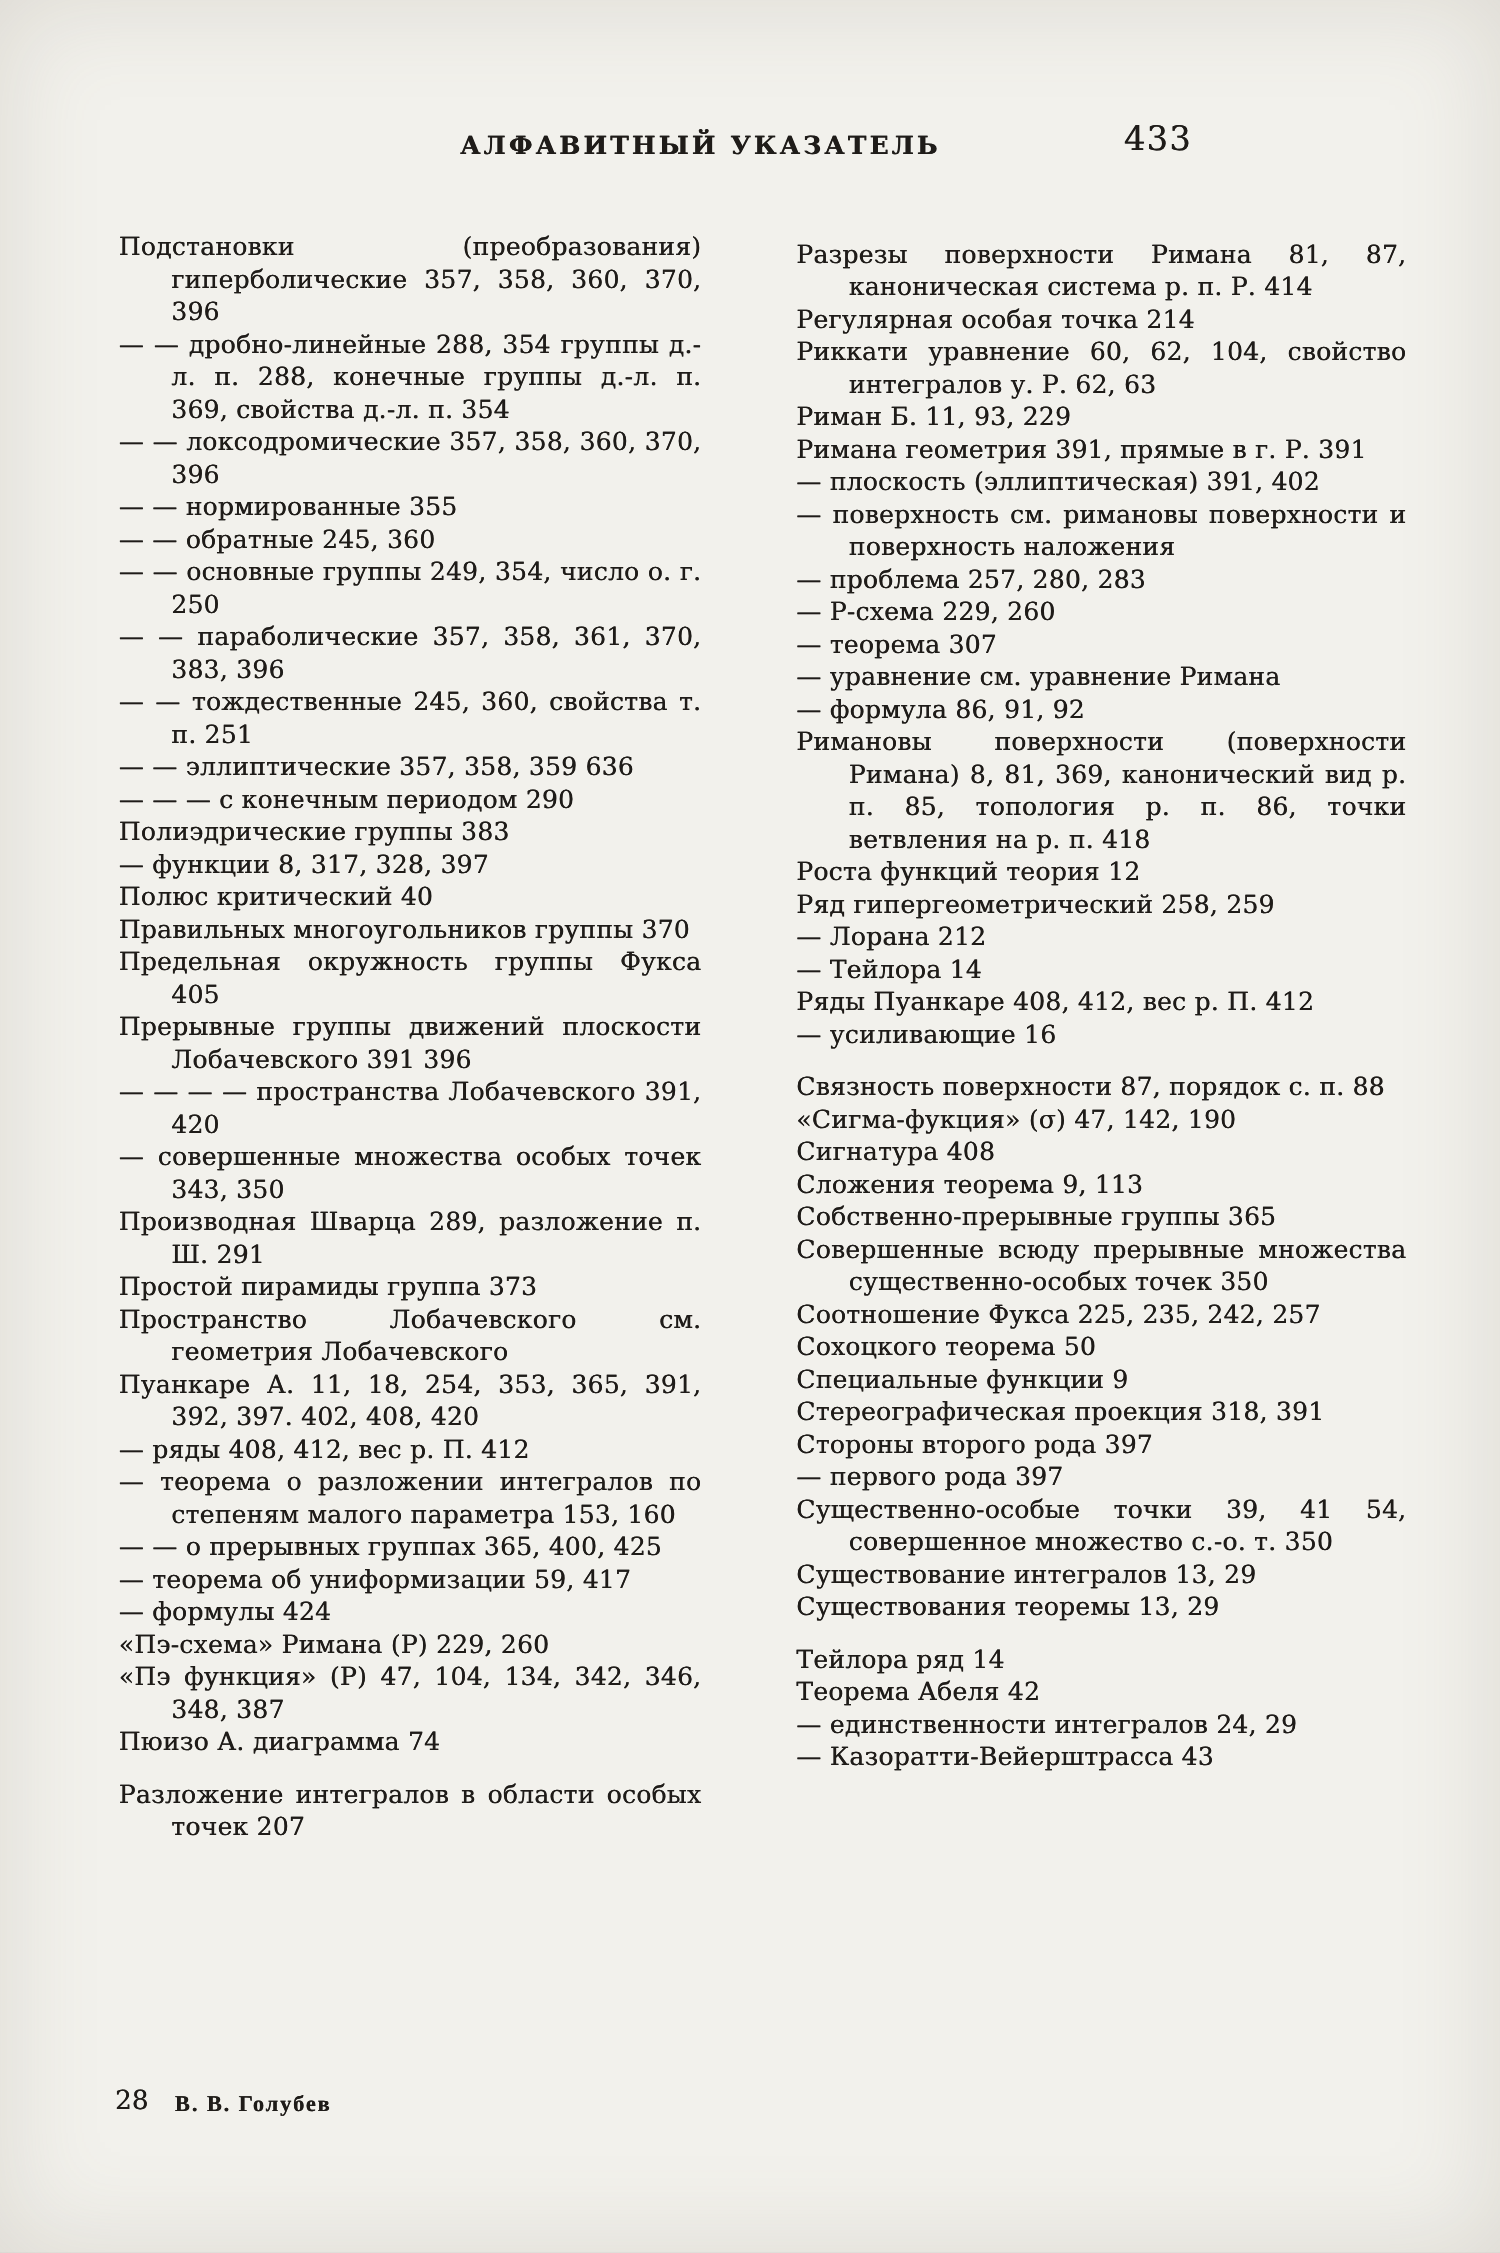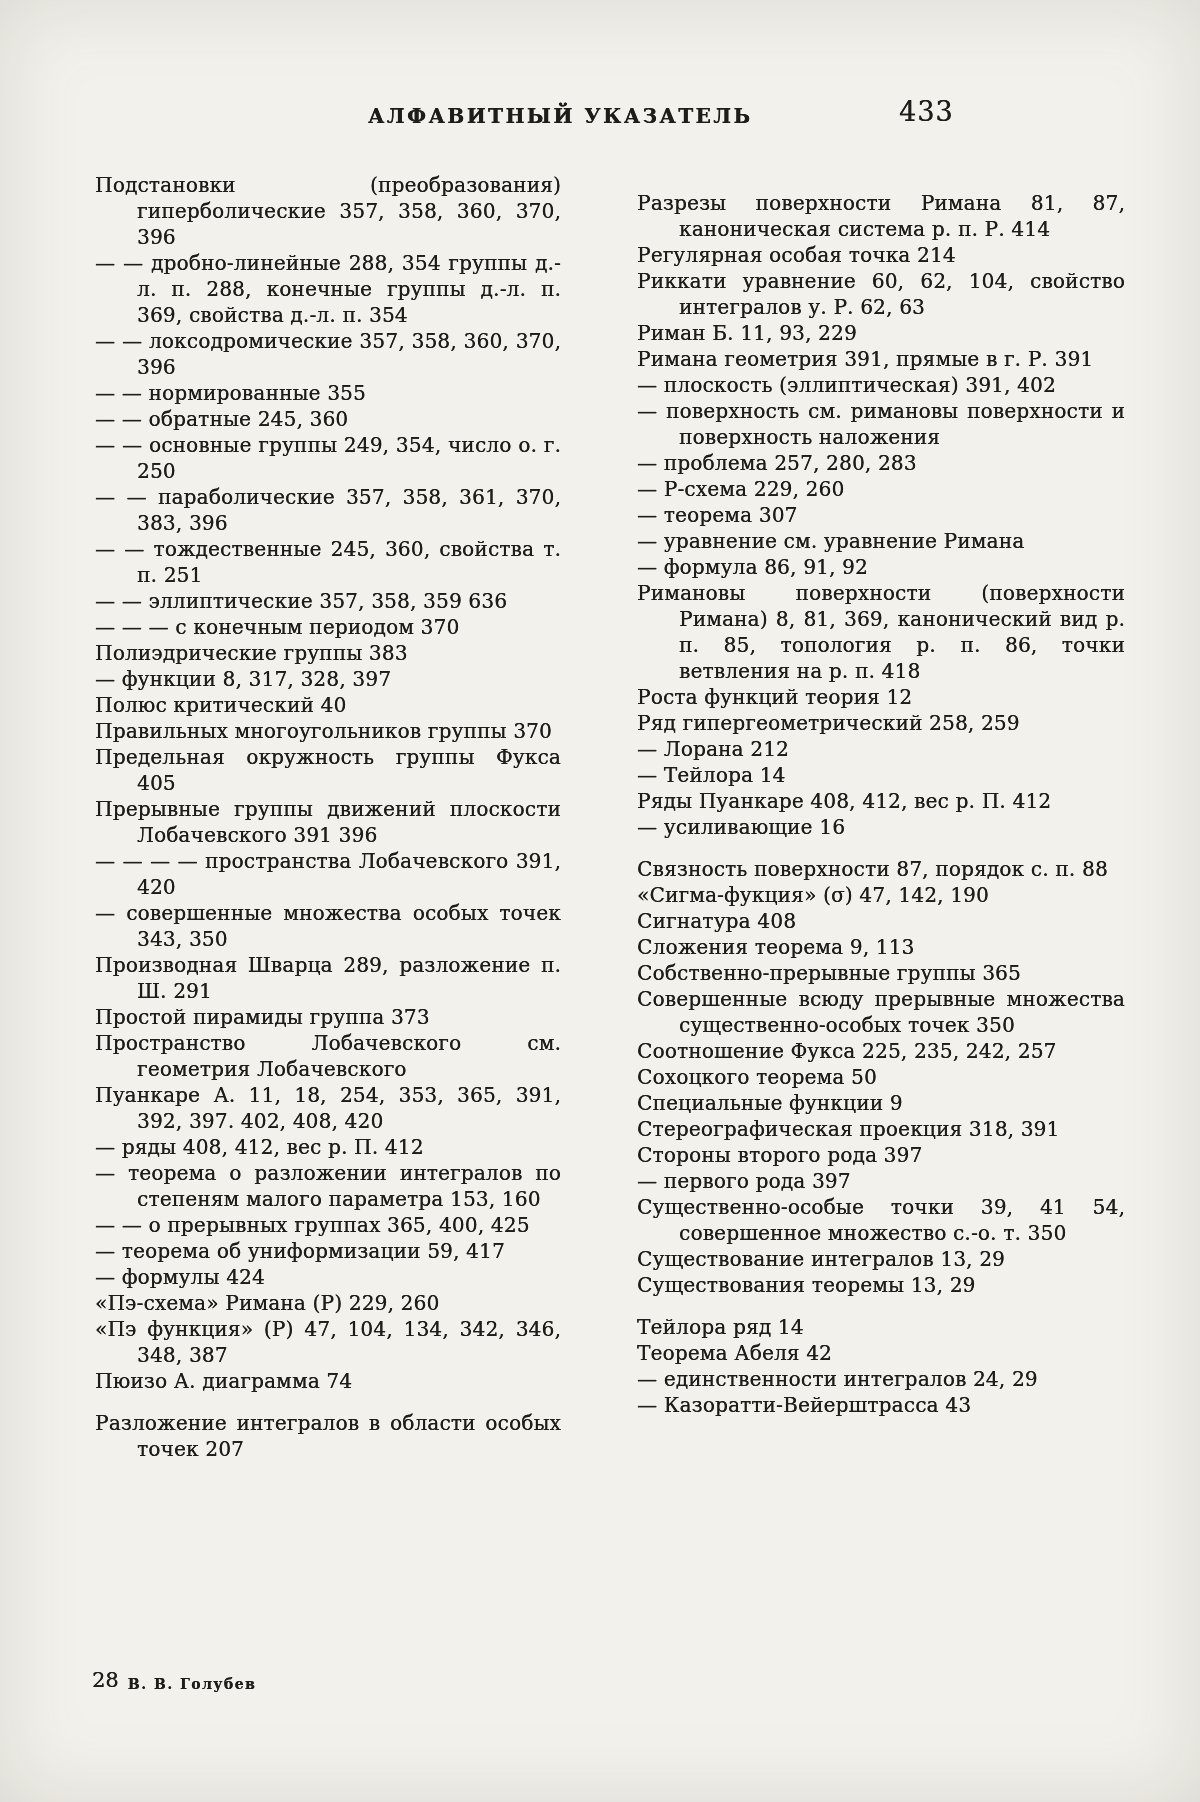--- a/index.html
+++ b/index.html
@@ -34,45 +34,46 @@
     letter-spacing:1px;
     text-shadow:0.3px 0 0 currentColor;
   }
   .col{
     position:absolute;
     font-size:20px;
     line-height:26px;
     letter-spacing:0.2px;
     text-shadow:0.25px 0 0 currentColor;
   }
-  .col-left{left:95px;top:172px;width:466px;}
+  .col-left{left:95px;top:184px;width:466px;}
   .col-right{left:601px;top:190px;width:488px;margin-left:36px;}
   .entry{
     margin:0;
     padding-left:42px;
     text-indent:-42px;
     text-align:justify;
   }
   .group + .group{margin-top:16px;}
   .footer{
     position:absolute;
     left:92px;top:1668px;
     white-space:nowrap;
   }
   .sig-number{
     font-size:21px;
     vertical-align:2px;
     text-shadow:0.25px 0 0 currentColor;
   }
   .author{
-    font-size:14px;
+    font-size:18px;
     font-weight:bold;
     letter-spacing:1.5px;
-    margin-left:4px;
+    margin-left:16px;
     text-shadow:0.2px 0 0 currentColor;
+    font-family:Liberation Serif, serif;
   }
 </style>
 </head>
 <body>
 
 <div class="page">
   <div class="running-head">
     <span class="head-title">АЛФАВИТНЫЙ УКАЗАТЕЛЬ</span>
     <span class="page-number">433</span>
   </div>
@@ -81,21 +82,21 @@
       <div class="group">
         <p class="entry">Подстановки (преобразования) гиперболические 357, 358, 360, 370, 396</p>
         <p class="entry">— — дробно-линейные 288, 354 группы д.-л. п. 288, конечные группы д.-л. п. 369, свойства д.-л. п. 354</p>
         <p class="entry">— — локсодромические 357, 358, 360, 370, 396</p>
         <p class="entry">— — нормированные 355</p>
         <p class="entry">— — обратные 245, 360</p>
         <p class="entry">— — основные группы 249, 354, число о. г. 250</p>
         <p class="entry">— — параболические 357, 358, 361, 370, 383, 396</p>
         <p class="entry">— — тождественные 245, 360, свойства т. п. 251</p>
         <p class="entry">— — эллиптические 357, 358, 359 636</p>
-        <p class="entry">— — — с конечным периодом 370</p>
+        <p class="entry">— — — с конечным периодом 290</p>
         <p class="entry">Полиэдрические группы 383</p>
         <p class="entry">— функции 8, 317, 328, 397</p>
         <p class="entry">Полюс критический 40</p>
         <p class="entry">Правильных многоугольников группы 370</p>
         <p class="entry">Предельная окружность группы Фукса 405</p>
         <p class="entry">Прерывные группы движений плоскости Лобачевского 391 396</p>
         <p class="entry">— — — — пространства Лобачевского 391, 420</p>
         <p class="entry">— совершенные множества особых точек 343, 350</p>
         <p class="entry">Производная Шварца 289, разложение п. Ш. 291</p>
         <p class="entry">Простой пирамиды группа 373</p>

